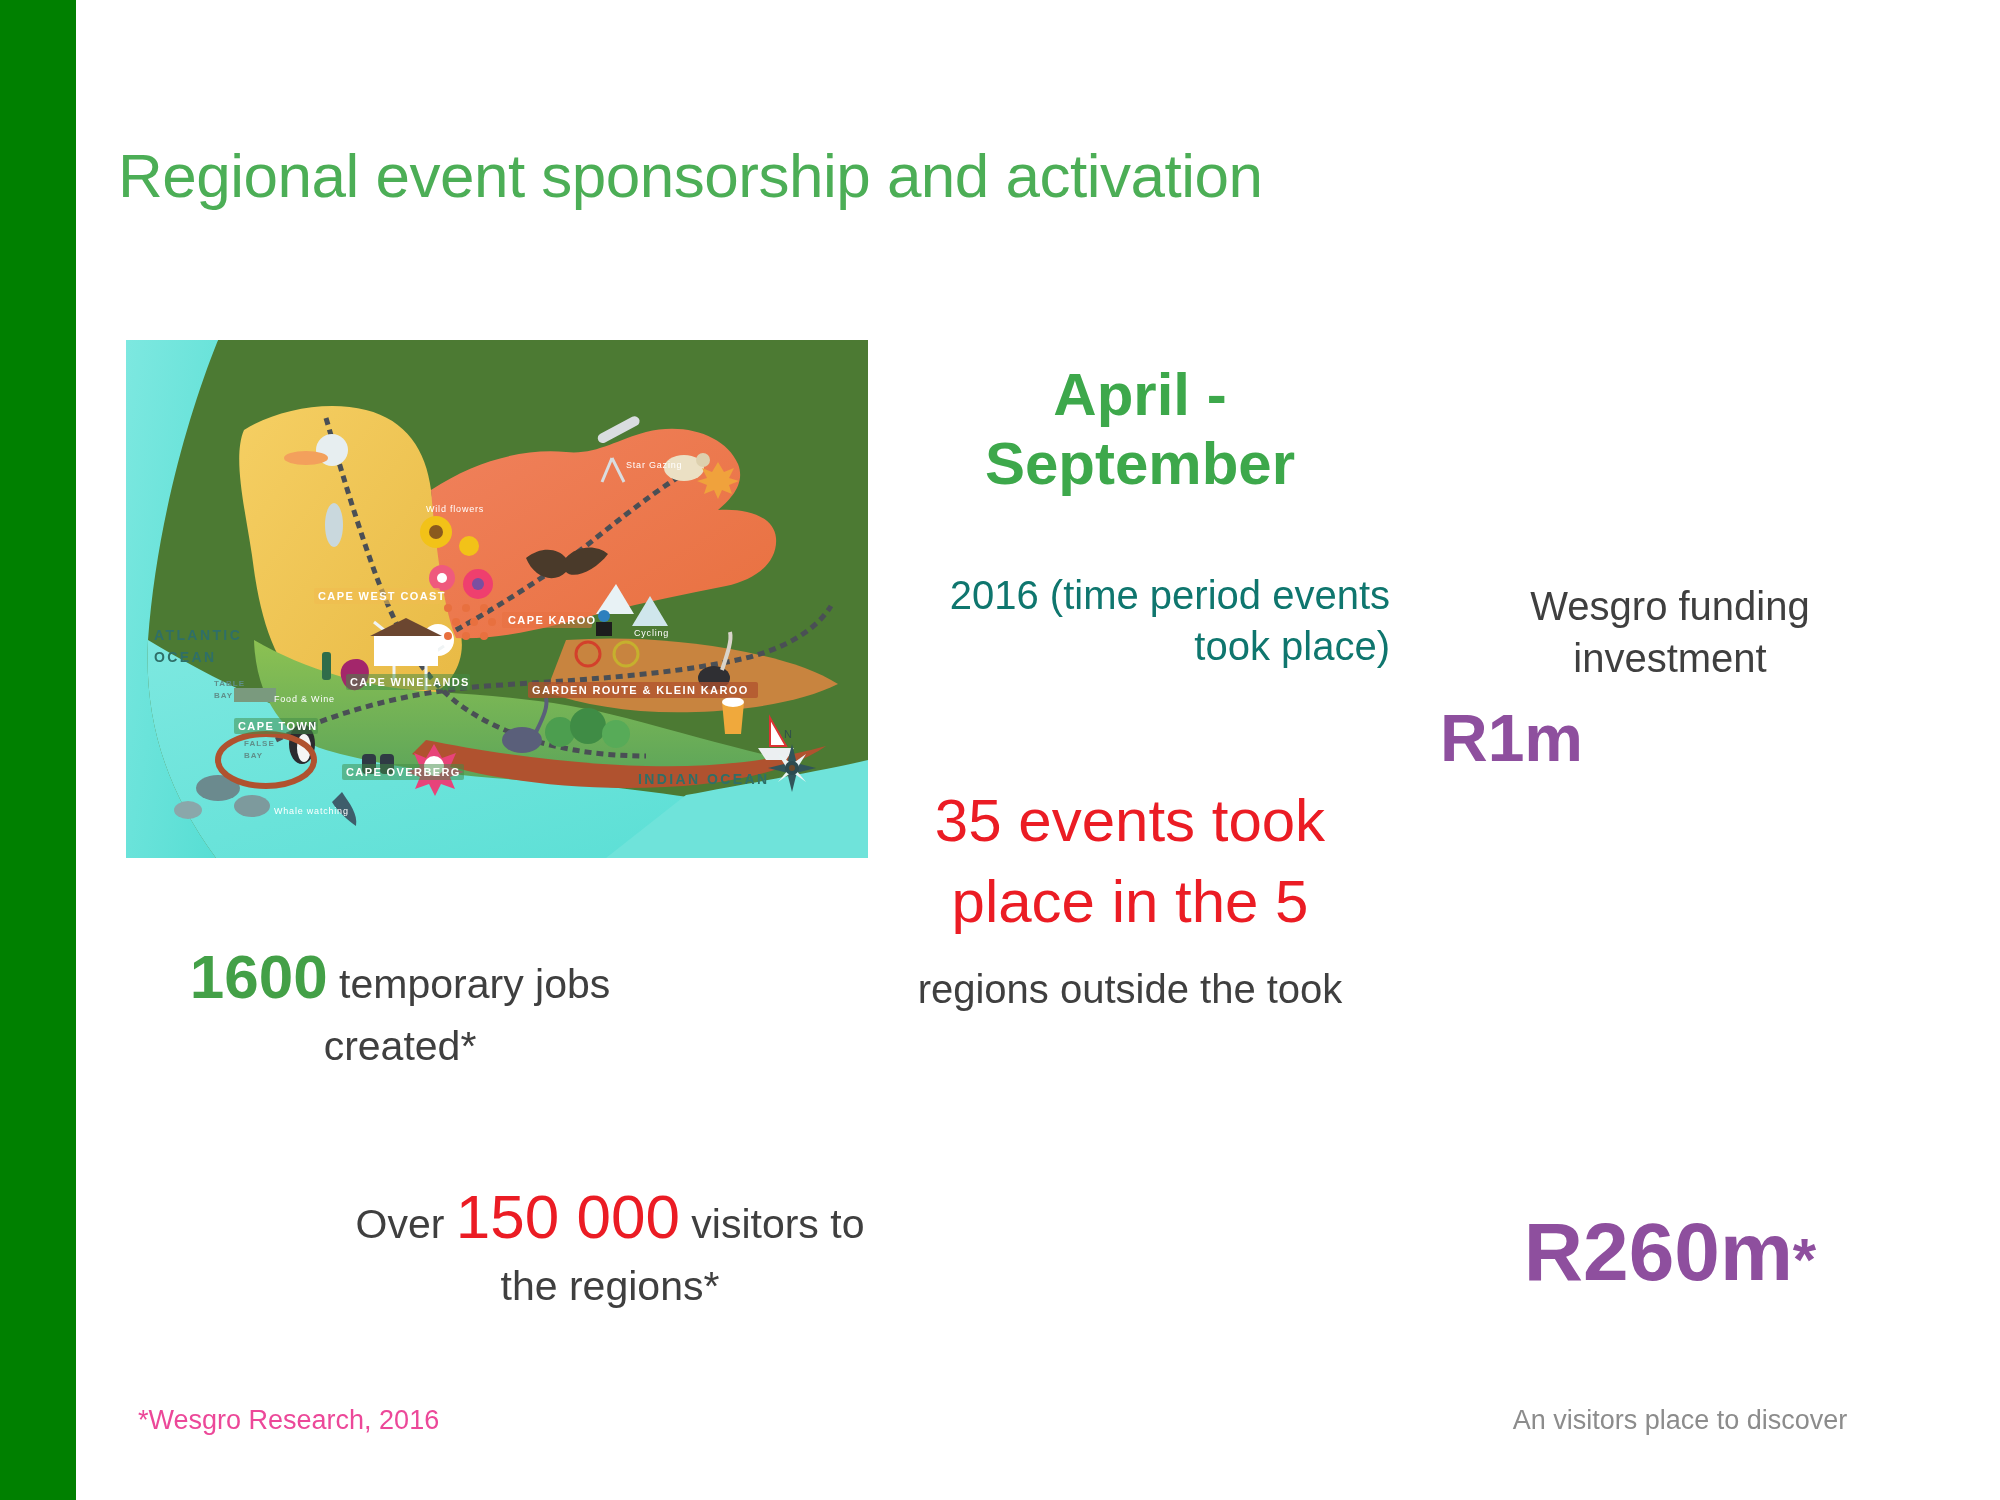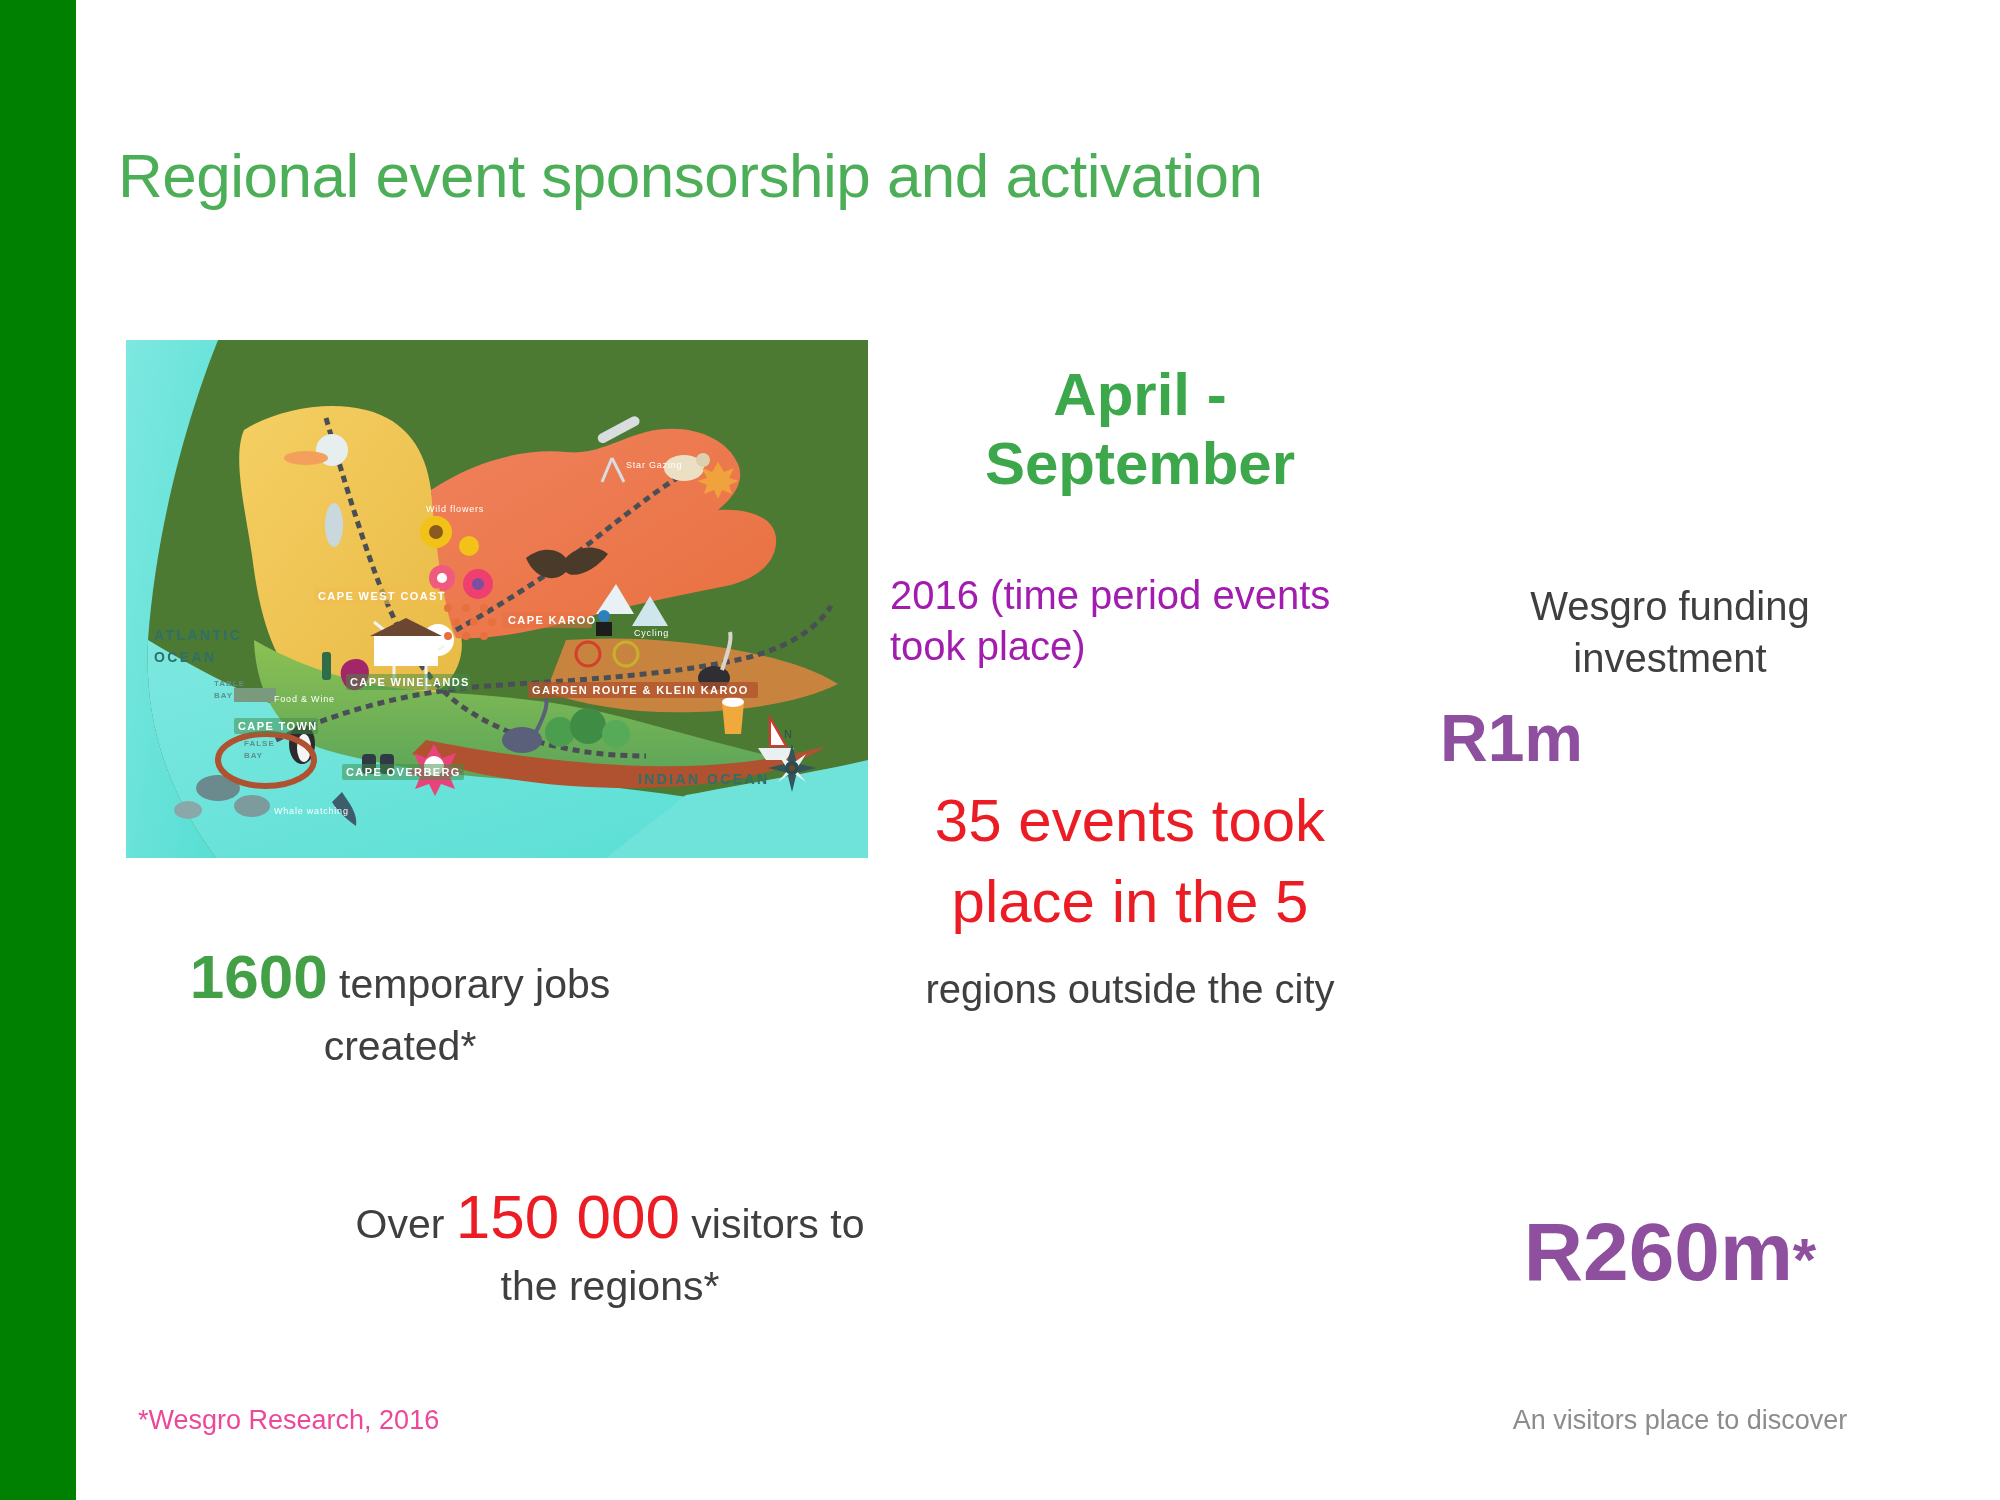--- a/index.html
+++ b/index.html
@@ -123,24 +123,24 @@
     font-size: 60px;
     line-height: 1.15;
     font-weight: bold;
     color: #3DA84B;
   }
   #period-sub {
     position: absolute;
     left: 890px;
     top: 570px;
     width: 500px;
-    text-align: left;
+    text-align: right;
     font-size: 40px;
     line-height: 1.28;
-    color: #a21caf;
+    color: #0f766e;
   }
   #events-block {
     position: absolute;
     left: 900px;
     top: 780px;
     width: 460px;
     text-align: center;
     font-size: 60px;
     line-height: 1.35;
     color: #EB1C24;
@@ -413,21 +413,21 @@
   <div class="stat-block" id="stat-visitors">
     <span class="gray">Over </span><span class="num big-red">150 000</span><span class="gray"> visitors to the regions*</span>
   </div>
 
   <div id="footnote">*Wesgro Research, 2016</div>
 
   <div id="period-heading">April - September</div>
   <div id="period-sub">2016 (time period events took place)</div>
 
   <div id="events-block">
-    <span>35 events took place in the 5</span><span class="small"> regions outside the city</span>
+    <span>35 events took place in the 5</span><span class="small"> regions outside the took</span>
   </div>
 
   <div id="funding-label">Wesgro funding investment</div>
   <div id="funding-value">R1m</div>
 
   <div id="impact-value"><span>R260m</span><span class="star">*</span></div>
 
   <div id="tagline">An visitors place to discover</div>
 
 </div>

